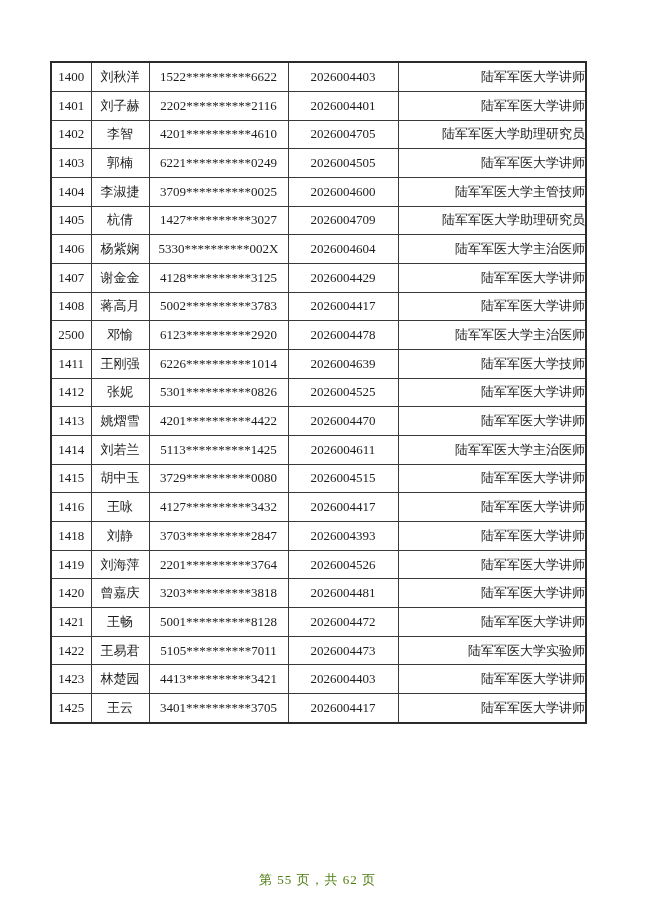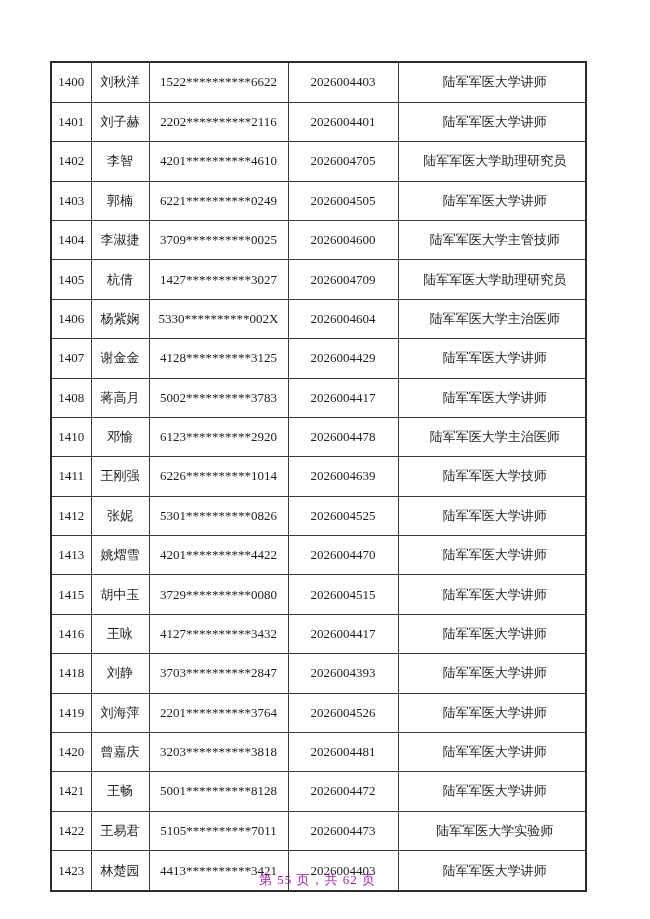--- a/index.html
+++ b/index.html
@@ -18,49 +18,49 @@
   }
   .doc-table {
     position: absolute;
     left: 50px;
     top: 61px;
   }
   table.roster {
     border-collapse: collapse;
     table-layout: fixed;
     width: 535px;
-    height: 831px;
+    height: 663px;
     border: 2px solid #2b2b2b;
   }
   table.roster td {
     border: 1px solid #3a3a3a;
     font-size: 13px;
     text-align: center;
     vertical-align: middle;
     padding: 0;
     white-space: nowrap;
     overflow: hidden;
   }
   col.c0 { width: 40px; }
   col.c1 { width: 58px; }
   col.c2 { width: 139px; }
   col.c3 { width: 110px; }
   col.c4 { width: 188px; }
   table.roster td.c4 {
-    text-align: center;
+    text-align: right;
     padding-left: 6px;
   }
   .footer {
     position: absolute;
     left: 50px;
     top: 871px;
     width: 535px;
     text-align: center;
     font-size: 13px;
-    color: #a21caf;
+    color: #4d7c0f;
     letter-spacing: 1px;
   }
 </style>
 </head>
 <body>
 
 <div class="page">
 
   <div class="doc-table">
     <table class="roster">
@@ -129,21 +129,21 @@
             <td class="c4">陆军军医大学讲师</td>
           </tr>
           <tr>
             <td class="c0">1408</td>
             <td class="c1">蒋高月</td>
             <td class="c2">5002**********3783</td>
             <td class="c3">2026004417</td>
             <td class="c4">陆军军医大学讲师</td>
           </tr>
           <tr>
-            <td class="c0">1410</td>
+            <td class="c0">2500</td>
             <td class="c1">邓愉</td>
             <td class="c2">6123**********2920</td>
             <td class="c3">2026004478</td>
             <td class="c4">陆军军医大学主治医师</td>
           </tr>
           <tr>
             <td class="c0">1411</td>
             <td class="c1">王刚强</td>
             <td class="c2">6226**********1014</td>
             <td class="c3">2026004639</td>
@@ -157,20 +157,27 @@
             <td class="c4">陆军军医大学讲师</td>
           </tr>
           <tr>
             <td class="c0">1413</td>
             <td class="c1">姚熠雪</td>
             <td class="c2">4201**********4422</td>
             <td class="c3">2026004470</td>
             <td class="c4">陆军军医大学讲师</td>
           </tr>
           <tr>
+            <td class="c0">1414</td>
+            <td class="c1">刘若兰</td>
+            <td class="c2">5113**********1425</td>
+            <td class="c3">2026004611</td>
+            <td class="c4">陆军军医大学主治医师</td>
+          </tr>
+          <tr>
             <td class="c0">1415</td>
             <td class="c1">胡中玉</td>
             <td class="c2">3729**********0080</td>
             <td class="c3">2026004515</td>
             <td class="c4">陆军军医大学讲师</td>
           </tr>
           <tr>
             <td class="c0">1416</td>
             <td class="c1">王咏</td>
             <td class="c2">4127**********3432</td>
@@ -212,19 +219,26 @@
             <td class="c3">2026004473</td>
             <td class="c4">陆军军医大学实验师</td>
           </tr>
           <tr>
             <td class="c0">1423</td>
             <td class="c1">林楚园</td>
             <td class="c2">4413**********3421</td>
             <td class="c3">2026004403</td>
             <td class="c4">陆军军医大学讲师</td>
           </tr>
+          <tr>
+            <td class="c0">1425</td>
+            <td class="c1">王云</td>
+            <td class="c2">3401**********3705</td>
+            <td class="c3">2026004417</td>
+            <td class="c4">陆军军医大学讲师</td>
+          </tr>
         </tbody>
     </table>
   </div>
 
   <div class="footer">第 55 页，共 62 页</div>
 
 </div>
 
 </body></html>

